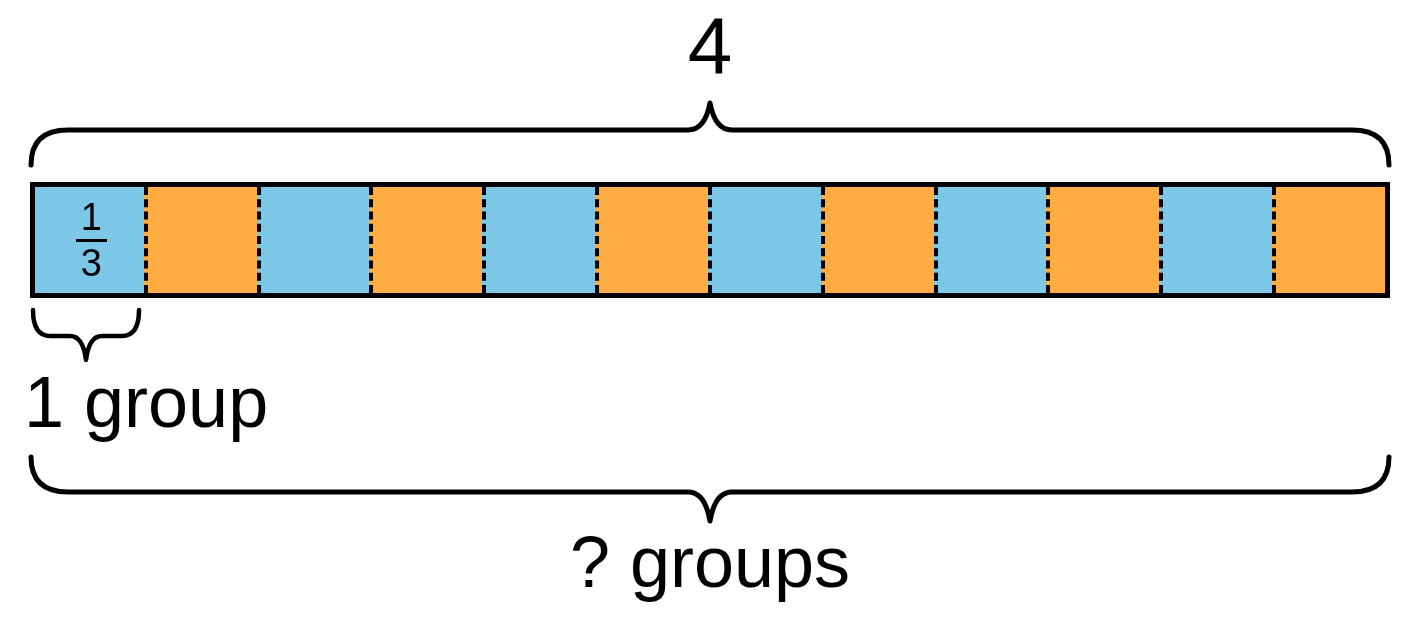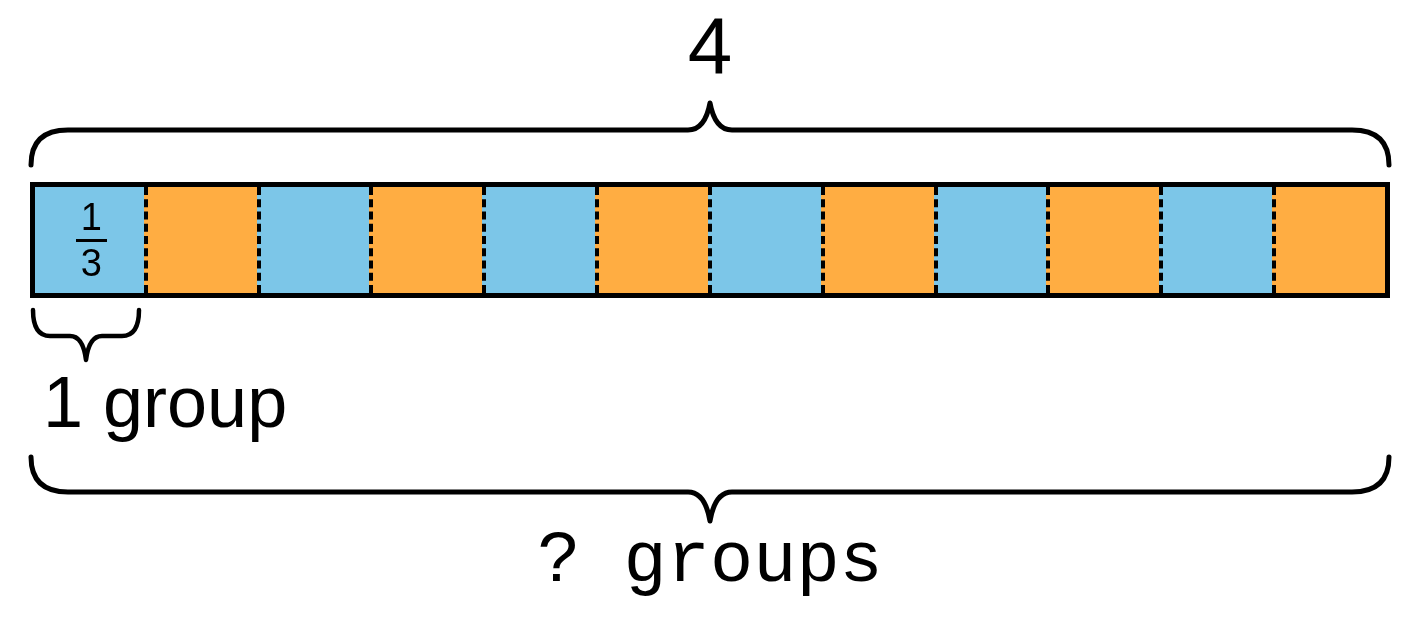--- a/index.html
+++ b/index.html
@@ -60,35 +60,34 @@
     justify-content: center;
     font-size: 38px;
     line-height: 1.12;
     z-index: 2;
   }
   .fraction .num { border-bottom: 3px solid #000000; padding: 0 5px; }
   .fraction .den { padding: 0 5px; }
   .small-underbrace { left: 30px; top: 306px; width: 112px;  height: 58px; }
   .one-group-label {
     position: absolute;
-    left: 43px;
+    left: 24px;
     top: 366px;
     font-size: 72px;
     line-height: 1;
   }
   .big-underbrace { left: 28px; top: 452px; width: 1364px; height: 74px; }
   .question-label {
     position: absolute;
     top: 526px;
     left: 0;
     width: 100%;
     text-align: center;
     font-size: 72px;
     line-height: 1;
-    font-family: Liberation Mono, monospace;
   }
 </style>
 </head>
 <body>
 
 <div class="canvas">
 
   <div class="top-label">4</div>
 
   <svg class="brace overbrace" viewBox="0 0 1364 70" preserveAspectRatio="none" aria-hidden="true">

